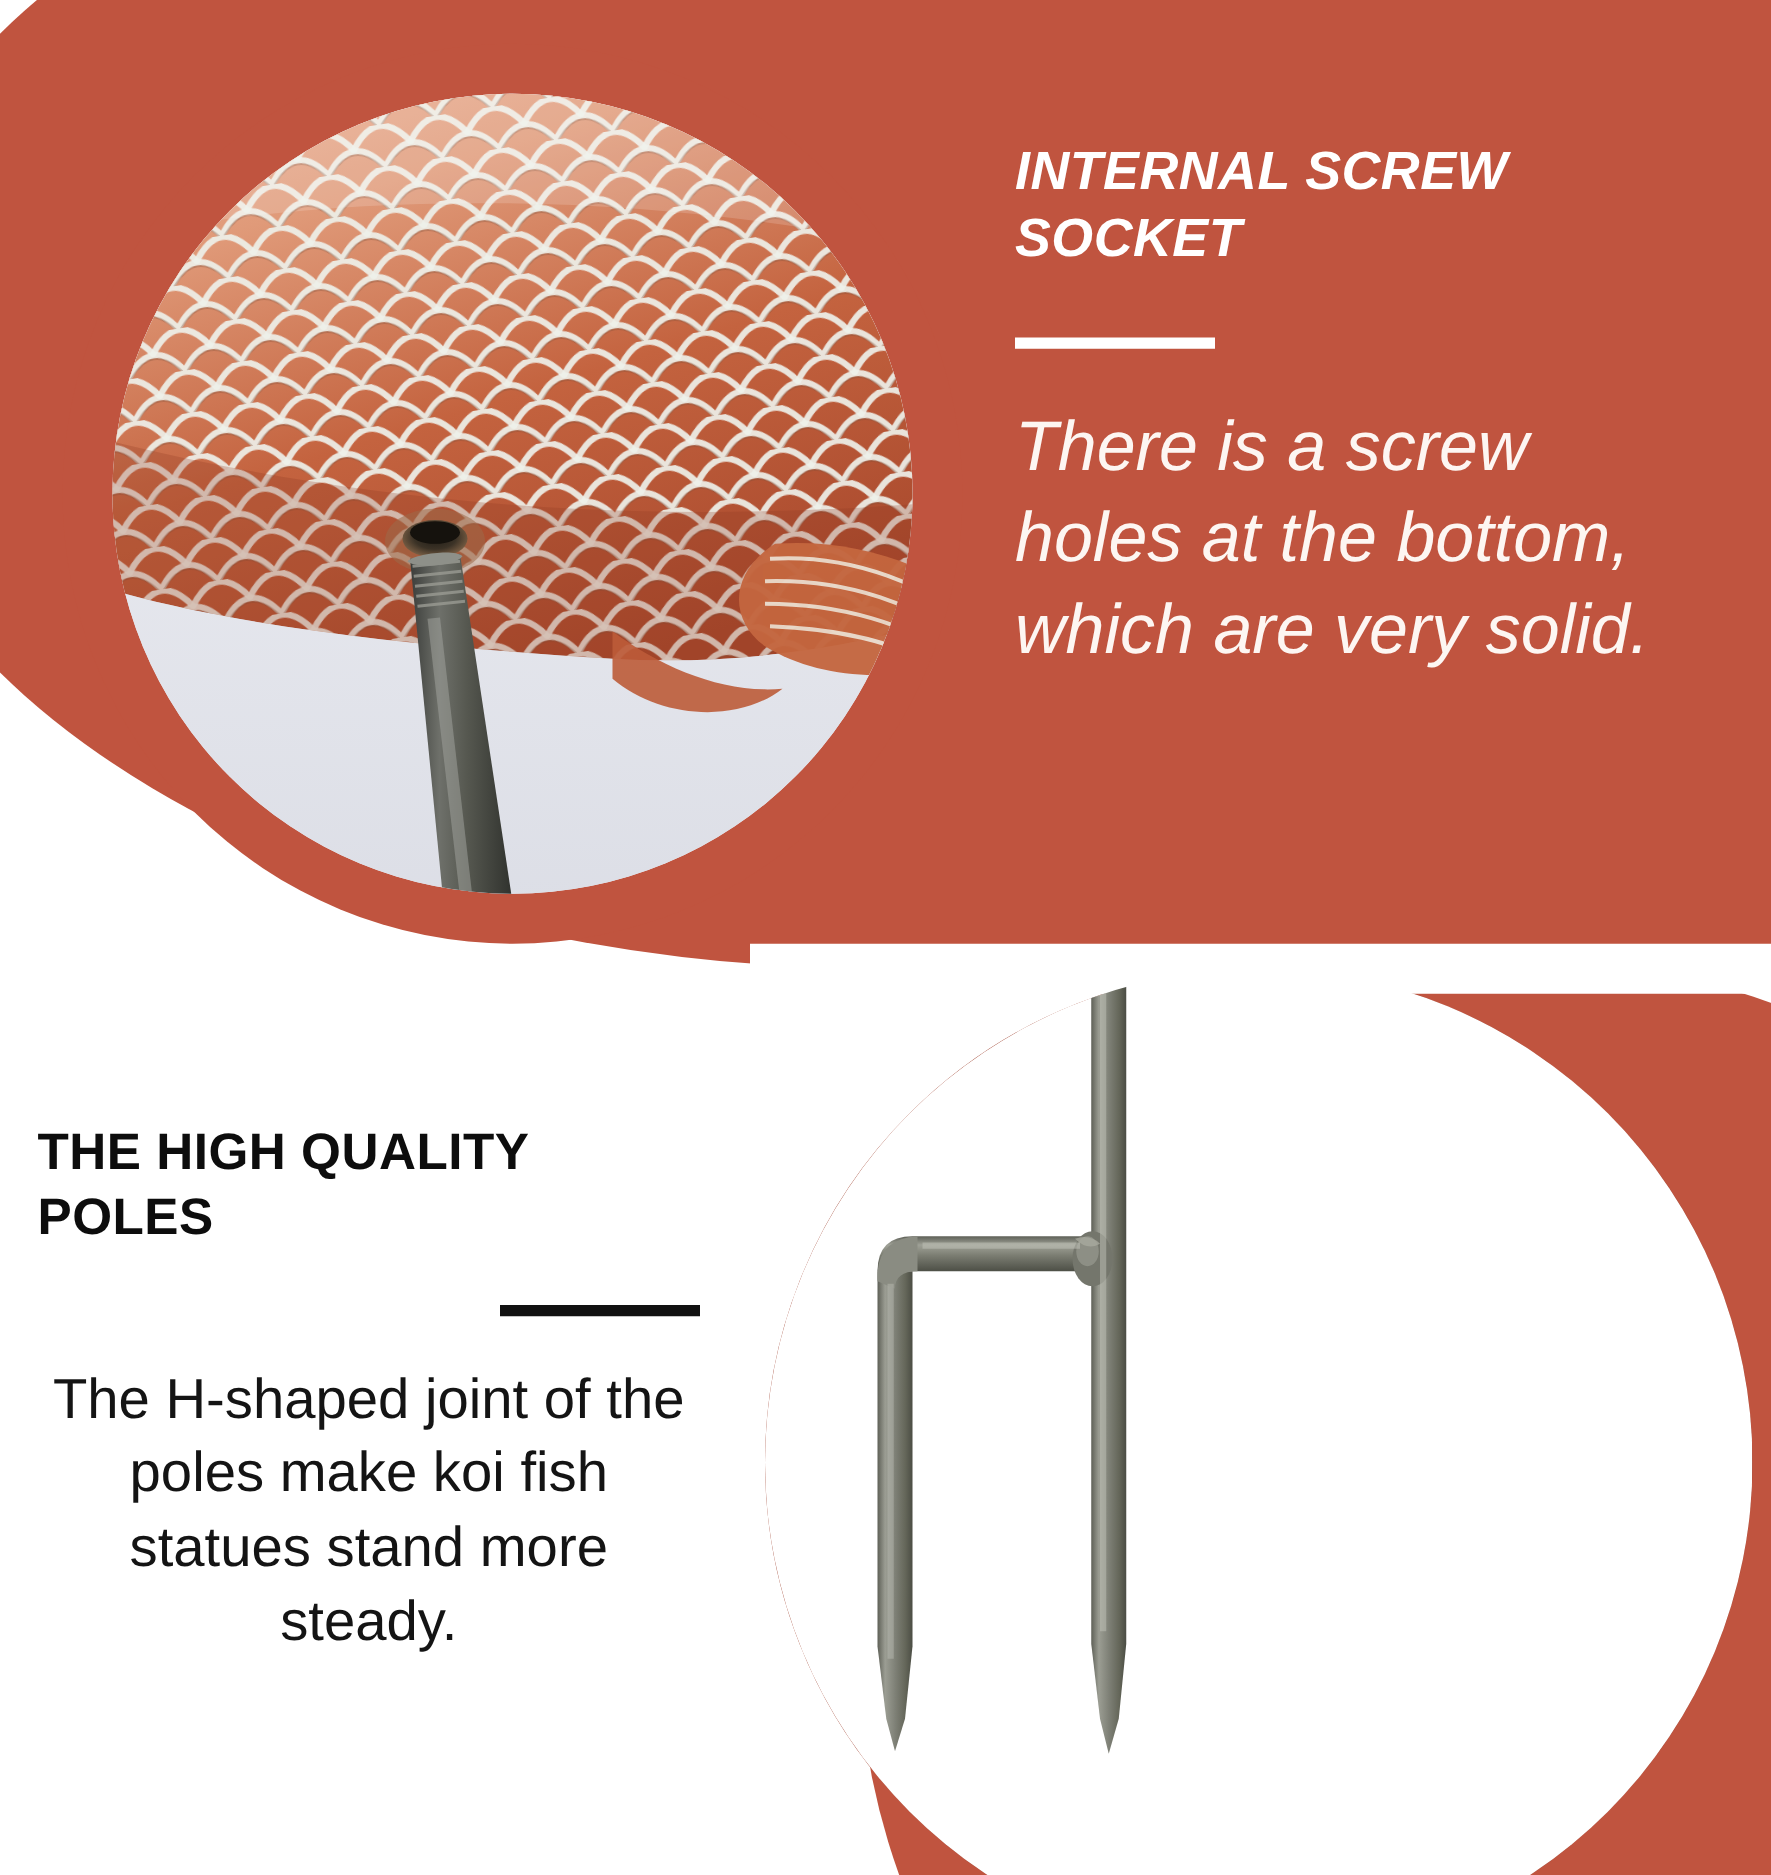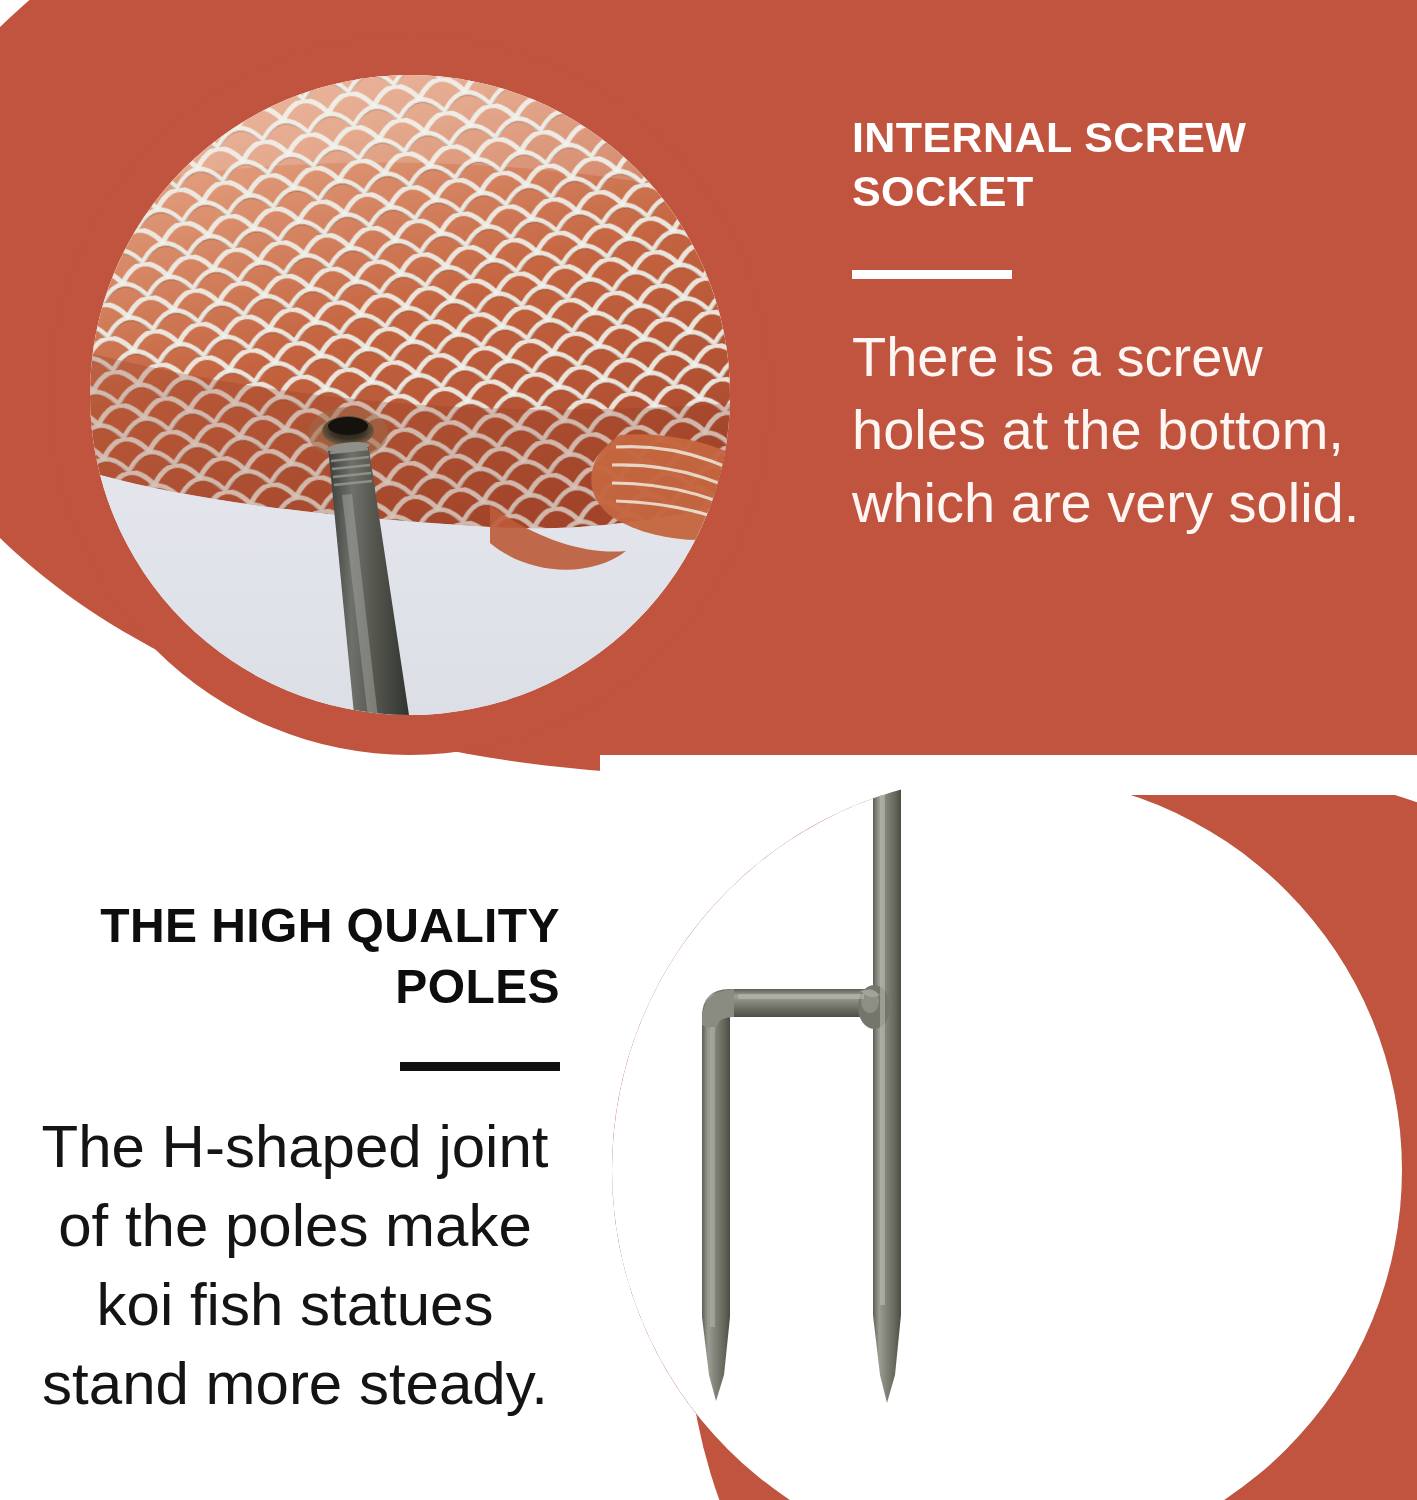--- a/index.html
+++ b/index.html
@@ -35,45 +35,45 @@
     position:absolute;left:40px;top:40px;
     width:640px;height:640px;border-radius:50%;
     overflow:hidden;background:#eceef3;
   }
   .fish-photo{
     position:absolute;left:-30px;top:-40px;width:760px;height:700px;
   }
 
   
   .top-text{
-    position:absolute;left:852px;top:110px;width:520px;
+    position:absolute;left:812px;top:110px;width:520px;font-style:italic;
   }
   .head-white{
     color:#ffffff;font-weight:bold;font-size:43px;line-height:1.26;
     letter-spacing:0.4px;margin:0;
   }
   .rule-white{
     width:160px;height:9px;background:#ffffff;margin:52px 0 42px 0;
   }
   .body-white{
     color:#fdf6f2;font-size:56px;line-height:1.30;margin:0;font-weight:normal;
   }
 
   .bottom-text{
     position:absolute;left:30px;top:895px;width:530px;
   }
   .head-black{
-    color:#0d0d0d;font-weight:bold;font-size:48px;line-height:1.28;
-    letter-spacing:0.4px;margin:0;text-align:right;
+    color:#0d0d0d;font-weight:bold;font-size:41px;line-height:1.28;
+    letter-spacing:0.4px;margin:0;text-align:left;
   }
   .rule-black{
     width:160px;height:9px;background:#111111;margin:44px 0 36px auto;
   }
   .body-black{
-    color:#141414;font-size:60px;line-height:1.32;margin:0;text-align:center;
+    color:#141414;font-size:45px;line-height:1.32;margin:0;text-align:center;
     font-weight:normal;
   }
 
   
   .corner-arc{
     position:absolute;right:-360px;bottom:-360px;
     width:1090px;height:1090px;border-radius:50%;
     background:var(--terra);
   }
   .ring-outline{

